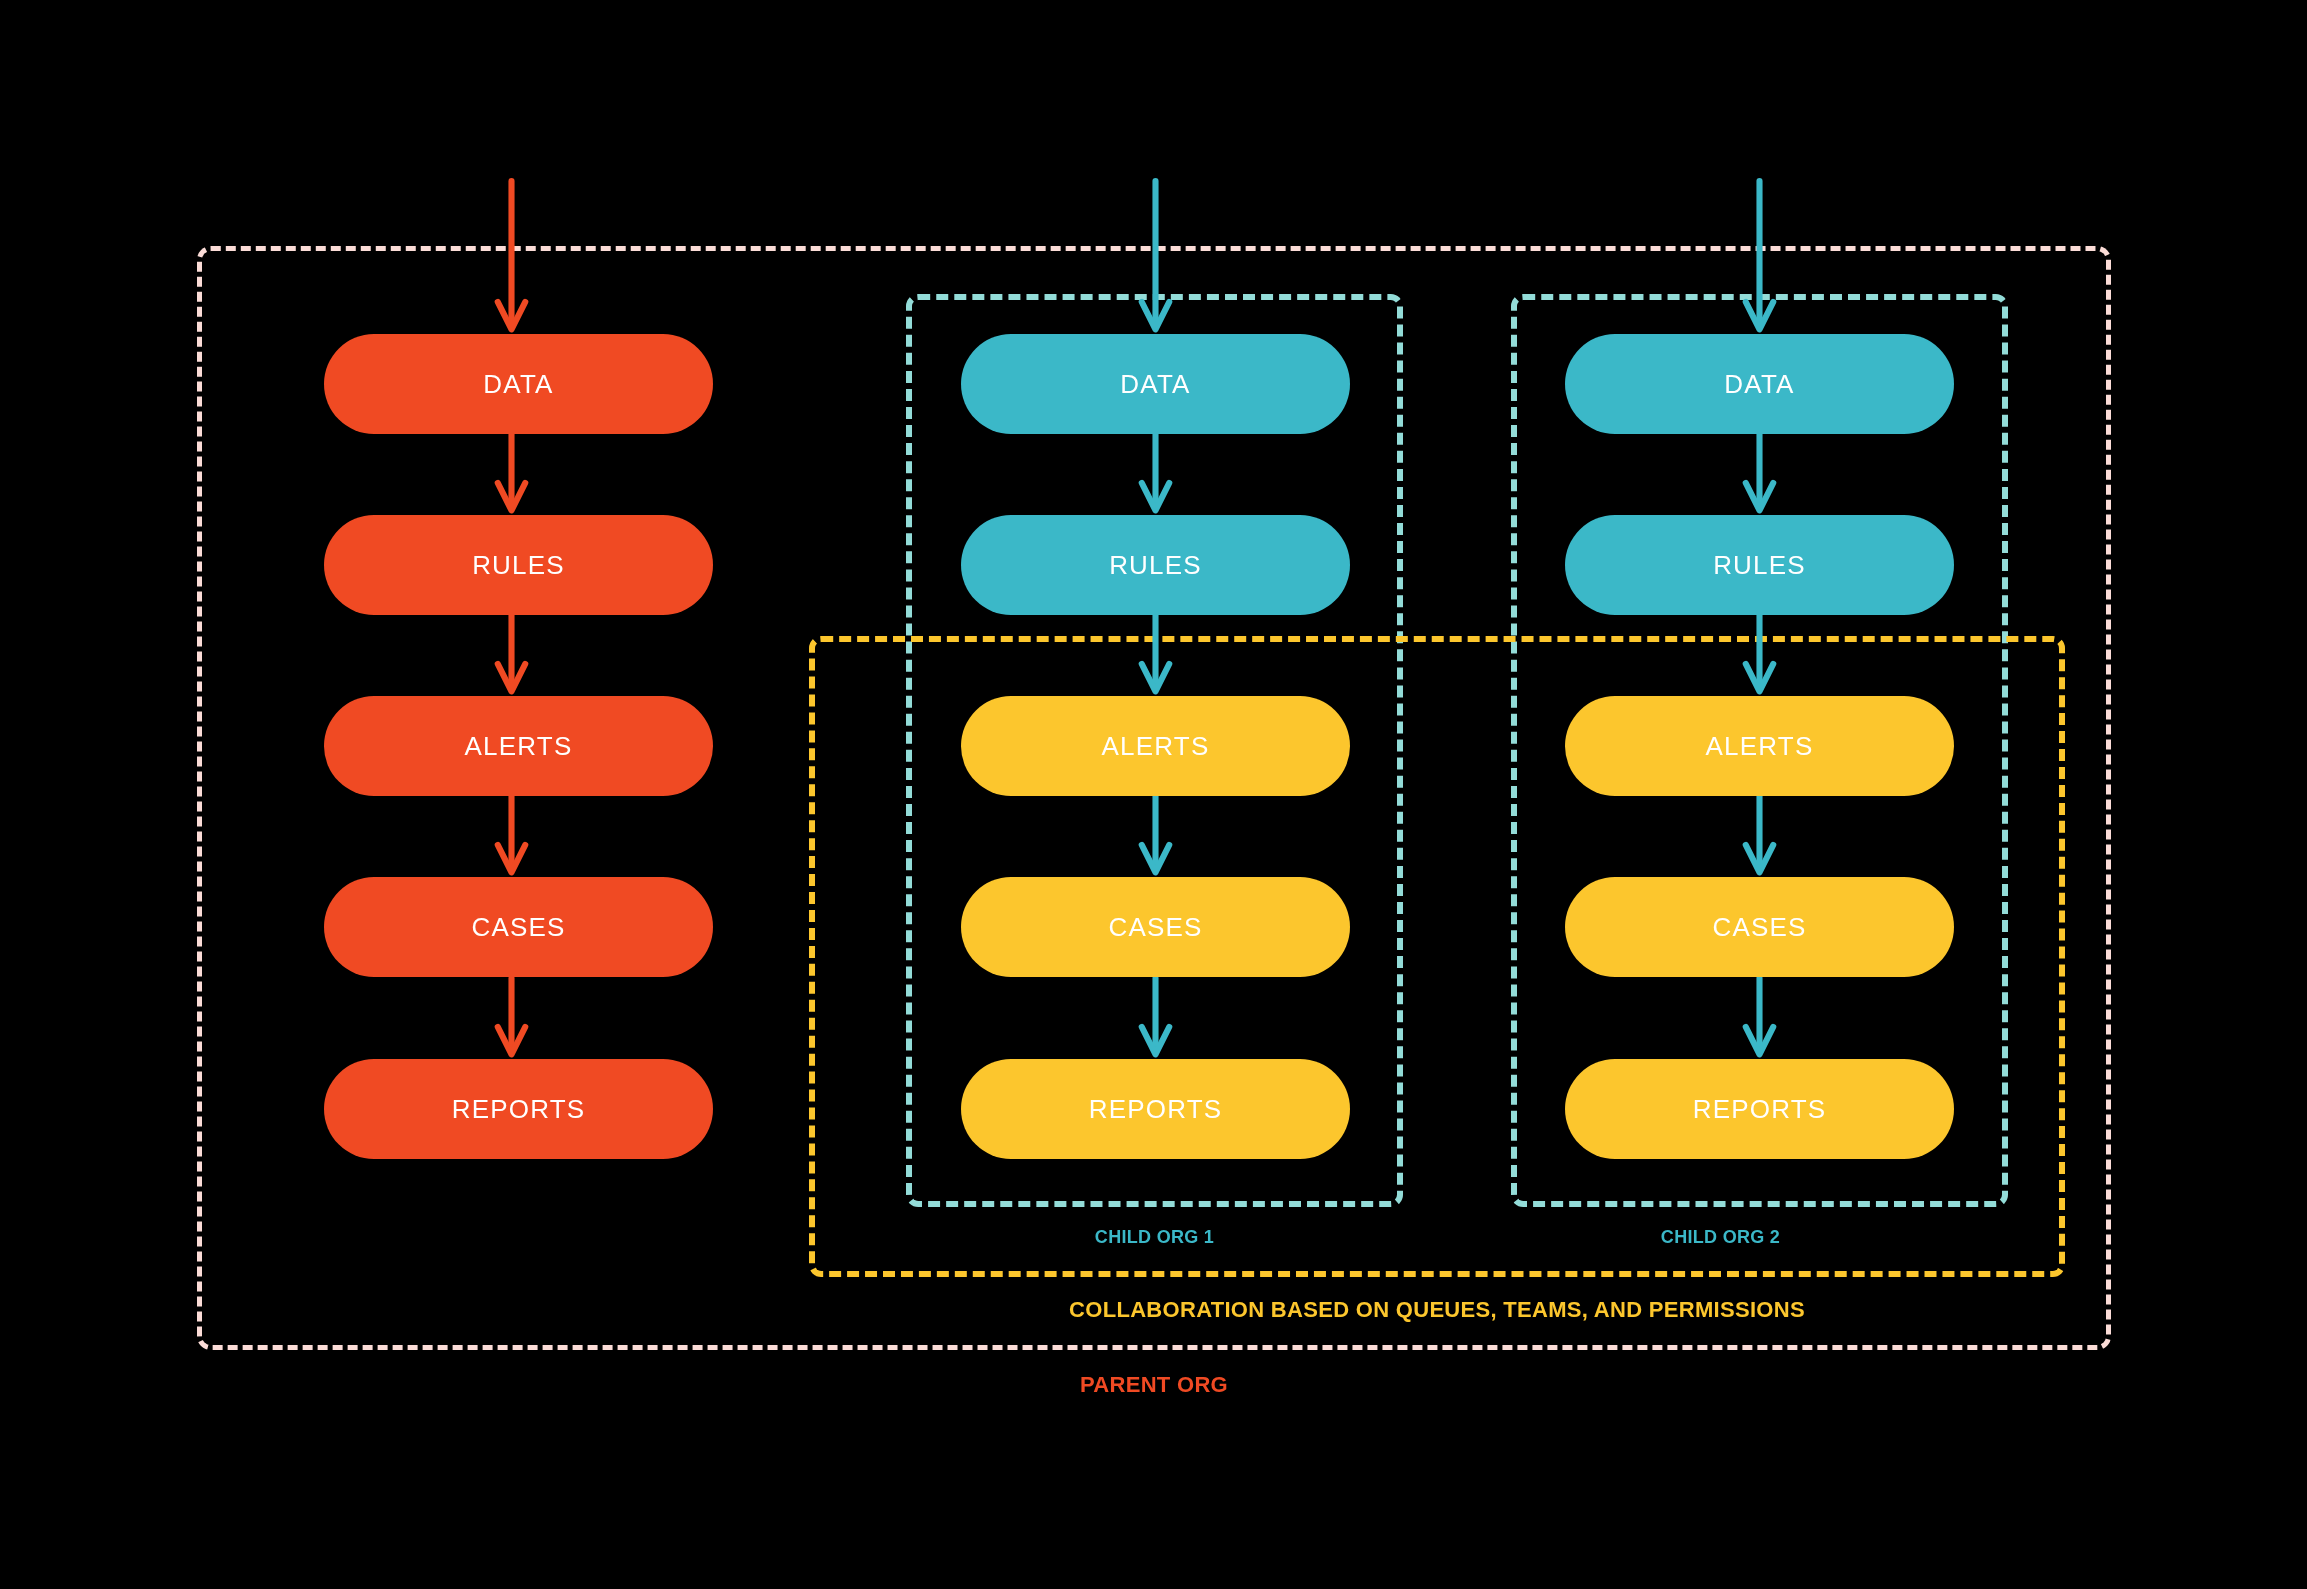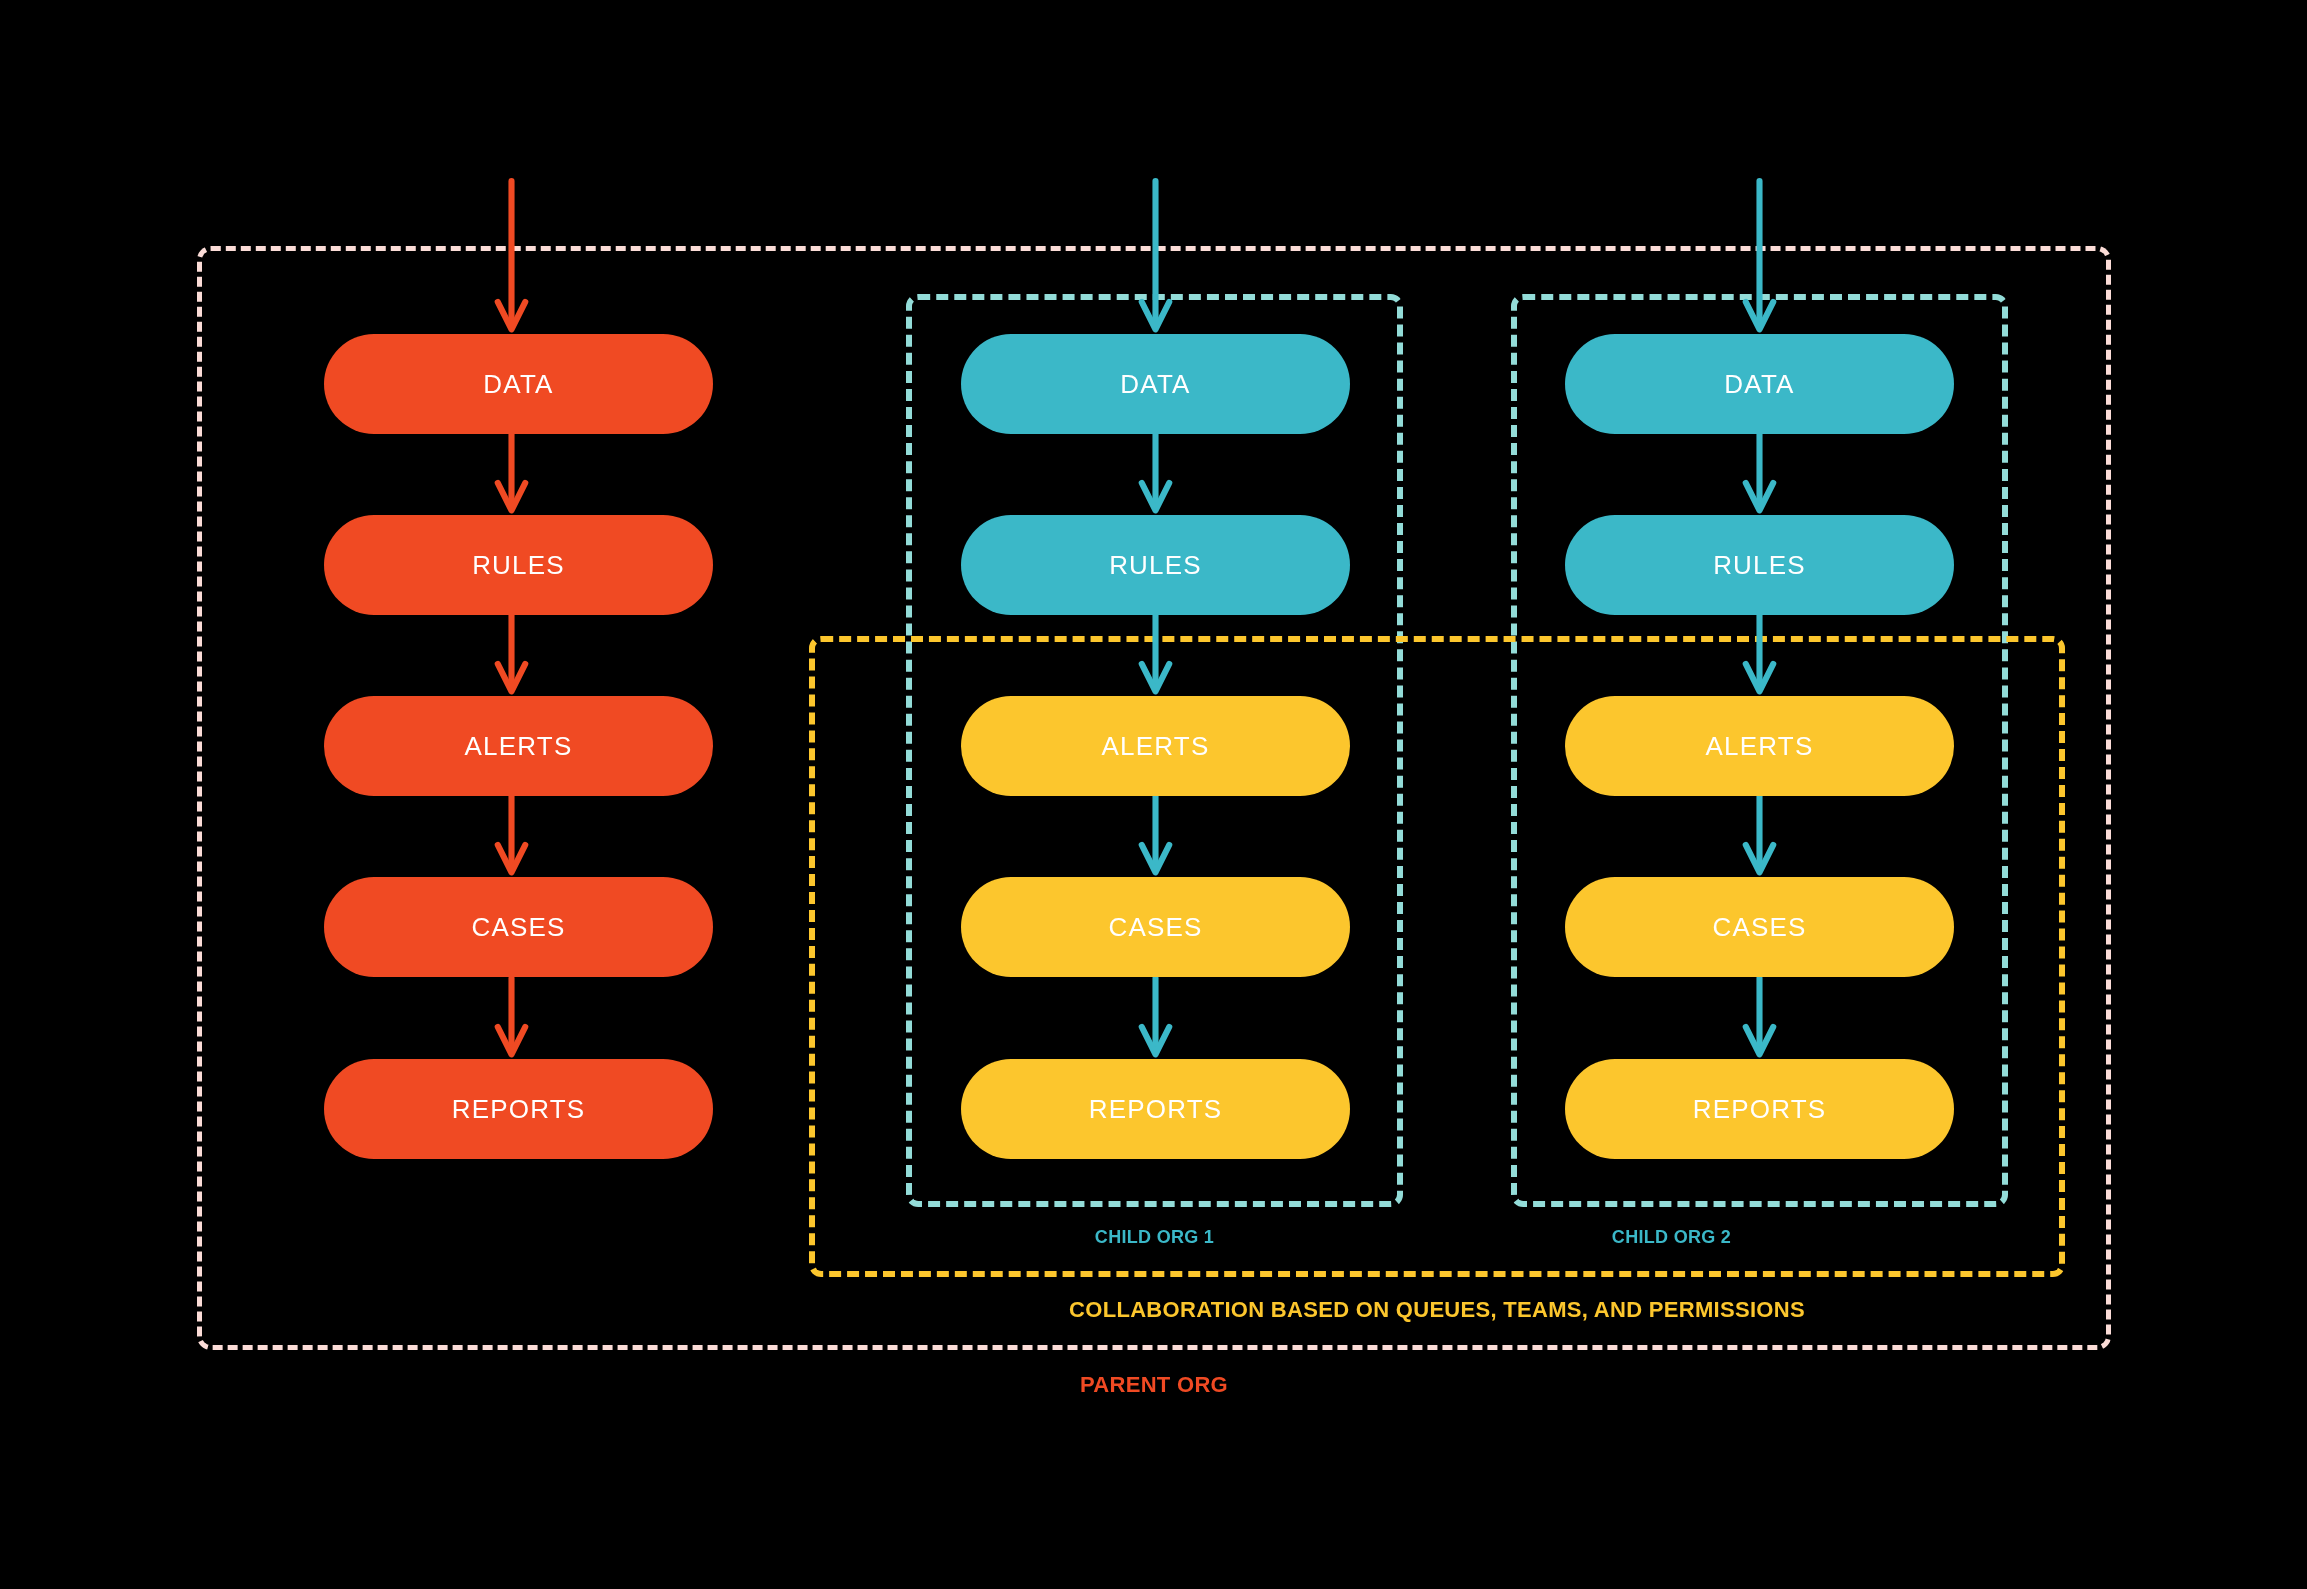--- a/index.html
+++ b/index.html
@@ -171,20 +171,20 @@
   <div class="node node-yellow" style="left:961px; top:1059px; width:389px; height:100px;">REPORTS</div>
 
   <div class="node node-teal" style="left:1565px; top:334px; width:389px; height:100px;">DATA</div>
   <div class="node node-teal" style="left:1565px; top:515px; width:389px; height:100px;">RULES</div>
   <div class="node node-yellow" style="left:1565px; top:696px; width:389px; height:100px;">ALERTS</div>
   <div class="node node-yellow" style="left:1565px; top:877px; width:389px; height:100px;">CASES</div>
   <div class="node node-yellow" style="left:1565px; top:1059px; width:389px; height:100px;">REPORTS</div>
 
   <div class="caption caption-child" style="left:906px; top:1227px; width:497px;">CHILD ORG 1</div>
 
-  <div class="caption caption-child" style="left:1423px; top:1227px; width:497px;">CHILD ORG 2</div>
+  <div class="caption caption-child" style="left:1472px; top:1227px; width:497px;">CHILD ORG 2</div>
 
   <div class="caption caption-collab" style="left:809px; top:1297px; width:1256px;">COLLABORATION BASED ON QUEUES, TEAMS, AND PERMISSIONS</div>
 
   <div class="caption caption-parent" style="left:197px; top:1372px; width:1914px;">PARENT ORG</div>
 
 </div>
 
 
 </body></html>

